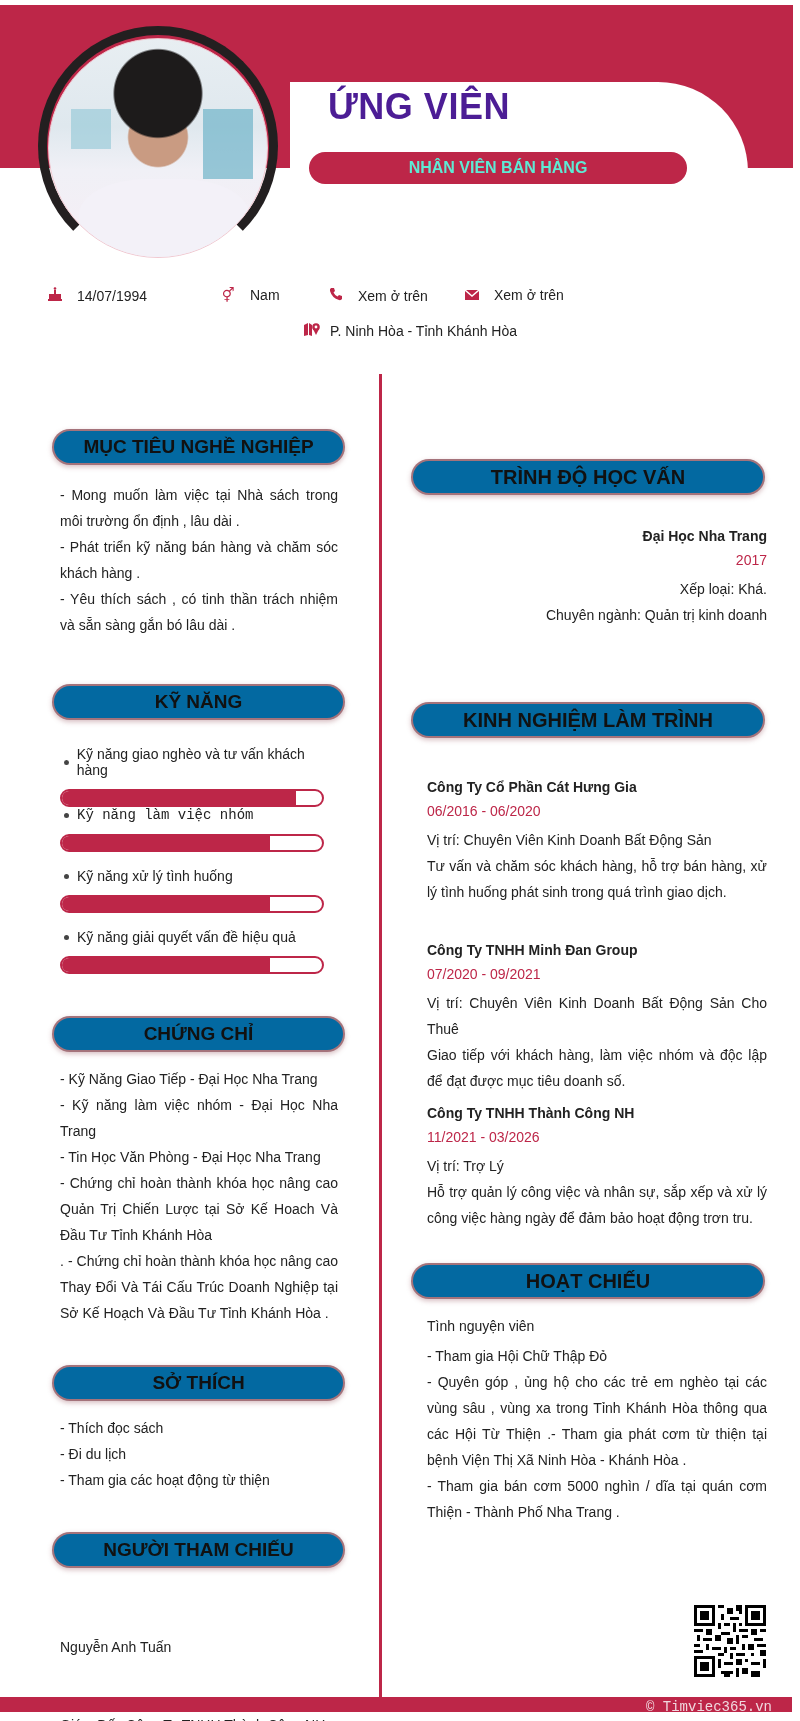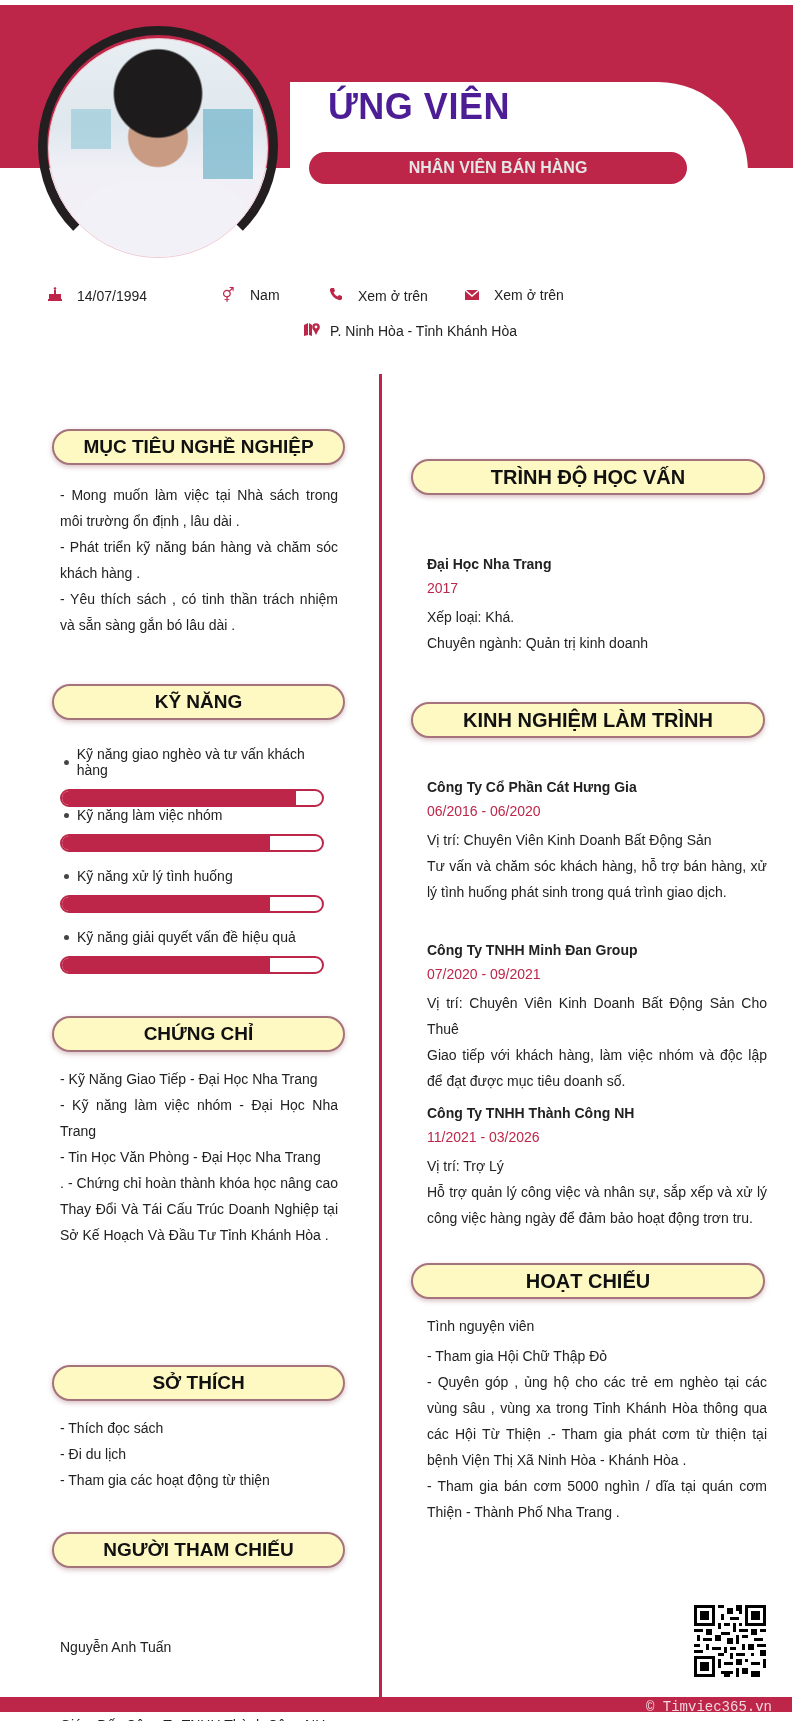--- a/index.html
+++ b/index.html
@@ -15,29 +15,29 @@
     background: radial-gradient(circle at 50% 25%, #1d1b1b 0 22%, transparent 23%),
                 radial-gradient(circle at 50% 45%, #c99b82 0 18%, transparent 19%),
                 linear-gradient(180deg, #e8eef2 0%, #dfe8ee 40%, #f0f0f6 60%, #f6eef5 100%);
     border: 1px solid #f0c8d0; }
   .avatar .poster { position: absolute; right: 14px; top: 70px; width: 50px; height: 70px; background: #6fb3c9; opacity: .7; }
   .avatar .poster2 { position: absolute; left: 22px; top: 70px; width: 40px; height: 40px; background: #8fc6d6; opacity: .6; }
   .avatar .shirt { position: absolute; left: 30px; top: 140px; width: 170px; height: 90px; background: #f3f1f8; border-radius: 40% 40% 0 0; }
 
   .name { position: absolute; left: 328px; top: 86px; font-size: 36px; font-weight: bold; color: #4c1d95; letter-spacing: 0.5px; }
   .job-pill { position: absolute; left: 309px; top: 152px; width: 378px; height: 32px; border-radius: 16px; background: #bd2648;
-    color: #e5e5e5; font-weight: bold; font-size: 16px; text-align: center; line-height: 32px; }
+    color: #5eead4; font-weight: bold; font-size: 16px; text-align: center; line-height: 32px; }
 
   .info-row { position: absolute; top: 287px; left: 0; width: 800px; height: 22px; font-size: 14px; color: #222; }
   .info-item { position: absolute; display: flex; align-items: center; gap: 14px; }
   .info-icon { color: #bd2648; font-size: 14px; width: 16px; text-align: center; display: inline-block; }
 
   .divider { position: absolute; left: 379px; top: 374px; width: 3px; height: 1323px; background: #bd2648; }
 
-  .sec-title { position: absolute; height: 32px; border-radius: 16px; background: #fef9c3;
+  .sec-title { position: absolute; height: 32px; border-radius: 16px; background: #0369a1;
     box-shadow: 0 0 0 2px #a4737b, 0 2px 5px 2px rgba(140,70,80,.35);
     font-weight: bold; font-size: 19px; color: #111; text-align: center; line-height: 32px; }
 
   .para { position: absolute; font-size: 14px; line-height: 26px; color: #222; text-align: justify; }
   .para p { margin: 0; }
 
   .skill { position: absolute; left: 60px; width: 264px; }
   .skill-label { font-size: 14px; color: #222; display: flex; align-items: center; }
   .skill-label .dot { width: 5px; height: 5px; border-radius: 50%; background: #444; margin: 0 8px 0 4px; }
   .skill-bar { margin-top: 11px; width: 264px; height: 18px; border-radius: 9px; border: 2px solid #bd2648; background: #fff; overflow: hidden; }
@@ -129,21 +129,21 @@
 
 <div class="skill" style="top:746px;">
   <div class="skill-label">
       <span class="dot"></span>
       <span>Kỹ năng giao nghèo và tư vấn khách hàng</span>
     </div>
   <div class="skill-bar">
       <div class="skill-fill" style="width:90%;"></div>
     </div>
 </div>
-<div class="skill" style="top:807px;">
+<div class="skill" style="top:807px;font-family:Liberation Mono, monospace;">
   <div class="skill-label">
       <span class="dot"></span>
       <span>Kỹ năng làm việc nhóm</span>
     </div>
   <div class="skill-bar">
       <div class="skill-fill" style="width:80%;"></div>
     </div>
 </div>
 <div class="skill" style="top:868px;">
   <div class="skill-label">
@@ -162,39 +162,40 @@
   <div class="skill-bar">
       <div class="skill-fill" style="width:80%;"></div>
     </div>
 </div>
 
 <div class="sec-title" style="left:54px; top:1018px; width:289px;">CHỨNG CHỈ</div>
 <div class="para" style="left:60px; top:1066px; width:278px;">
   <p>- Kỹ Năng Giao Tiếp - Đại Học Nha Trang</p>
   <p>- Kỹ năng làm việc nhóm - Đại Học Nha Trang</p>
   <p>- Tin Học Văn Phòng - Đại Học Nha Trang</p>
+  <p>- Chứng chỉ hoàn thành khóa học nâng cao Quản Trị Chiến Lược tại Sở Kế Hoach Và Đầu Tư Tỉnh Khánh Hòa</p>
   <p>. - Chứng chỉ hoàn thành khóa học nâng cao Thay Đổi Và Tái Cấu Trúc Doanh Nghiệp tại Sở Kế Hoạch Và Đầu Tư Tỉnh Khánh Hòa .</p>
 </div>
 
 <div class="sec-title" style="left:54px; top:1367px; width:289px;">SỞ THÍCH</div>
 <div class="para" style="left:60px; top:1415px; width:278px;">
   <p>- Thích đọc sách</p>
   <p>- Đi du lịch</p>
   <p>- Tham gia các hoạt động từ thiện</p>
 </div>
 
 <div class="sec-title" style="left:54px; top:1534px; width:289px;">NGƯỜI THAM CHIẾU</div>
 <div class="para" style="left:60px; top:1582px; width:290px; text-align:left; white-space:pre;">
   <p>Nguyễn Anh Tuấn</p>
   <p>Giám Đốc Công Ty TNHH Thành Công NH</p>
   
 </div>
 
 <div class="sec-title" style="left:413px; top:461px; width:350px; font-size:20px;">TRÌNH ĐỘ HỌC VẤN</div>
-<div class="exp" style="top:552px;">
+<div class="exp" style="top:524px;text-align:right;">
   <div class="company">Đại Học Nha Trang</div>
   <div class="period">2017</div>
   <div class="body">
     <div>Xếp loại: Khá.</div>
     <div>Chuyên ngành: Quản trị kinh doanh</div>
   </div>
 </div>
 
 <div class="sec-title" style="left:413px; top:704px; width:350px; font-size:20px;">KINH NGHIỆM LÀM TRÌNH</div>
 

